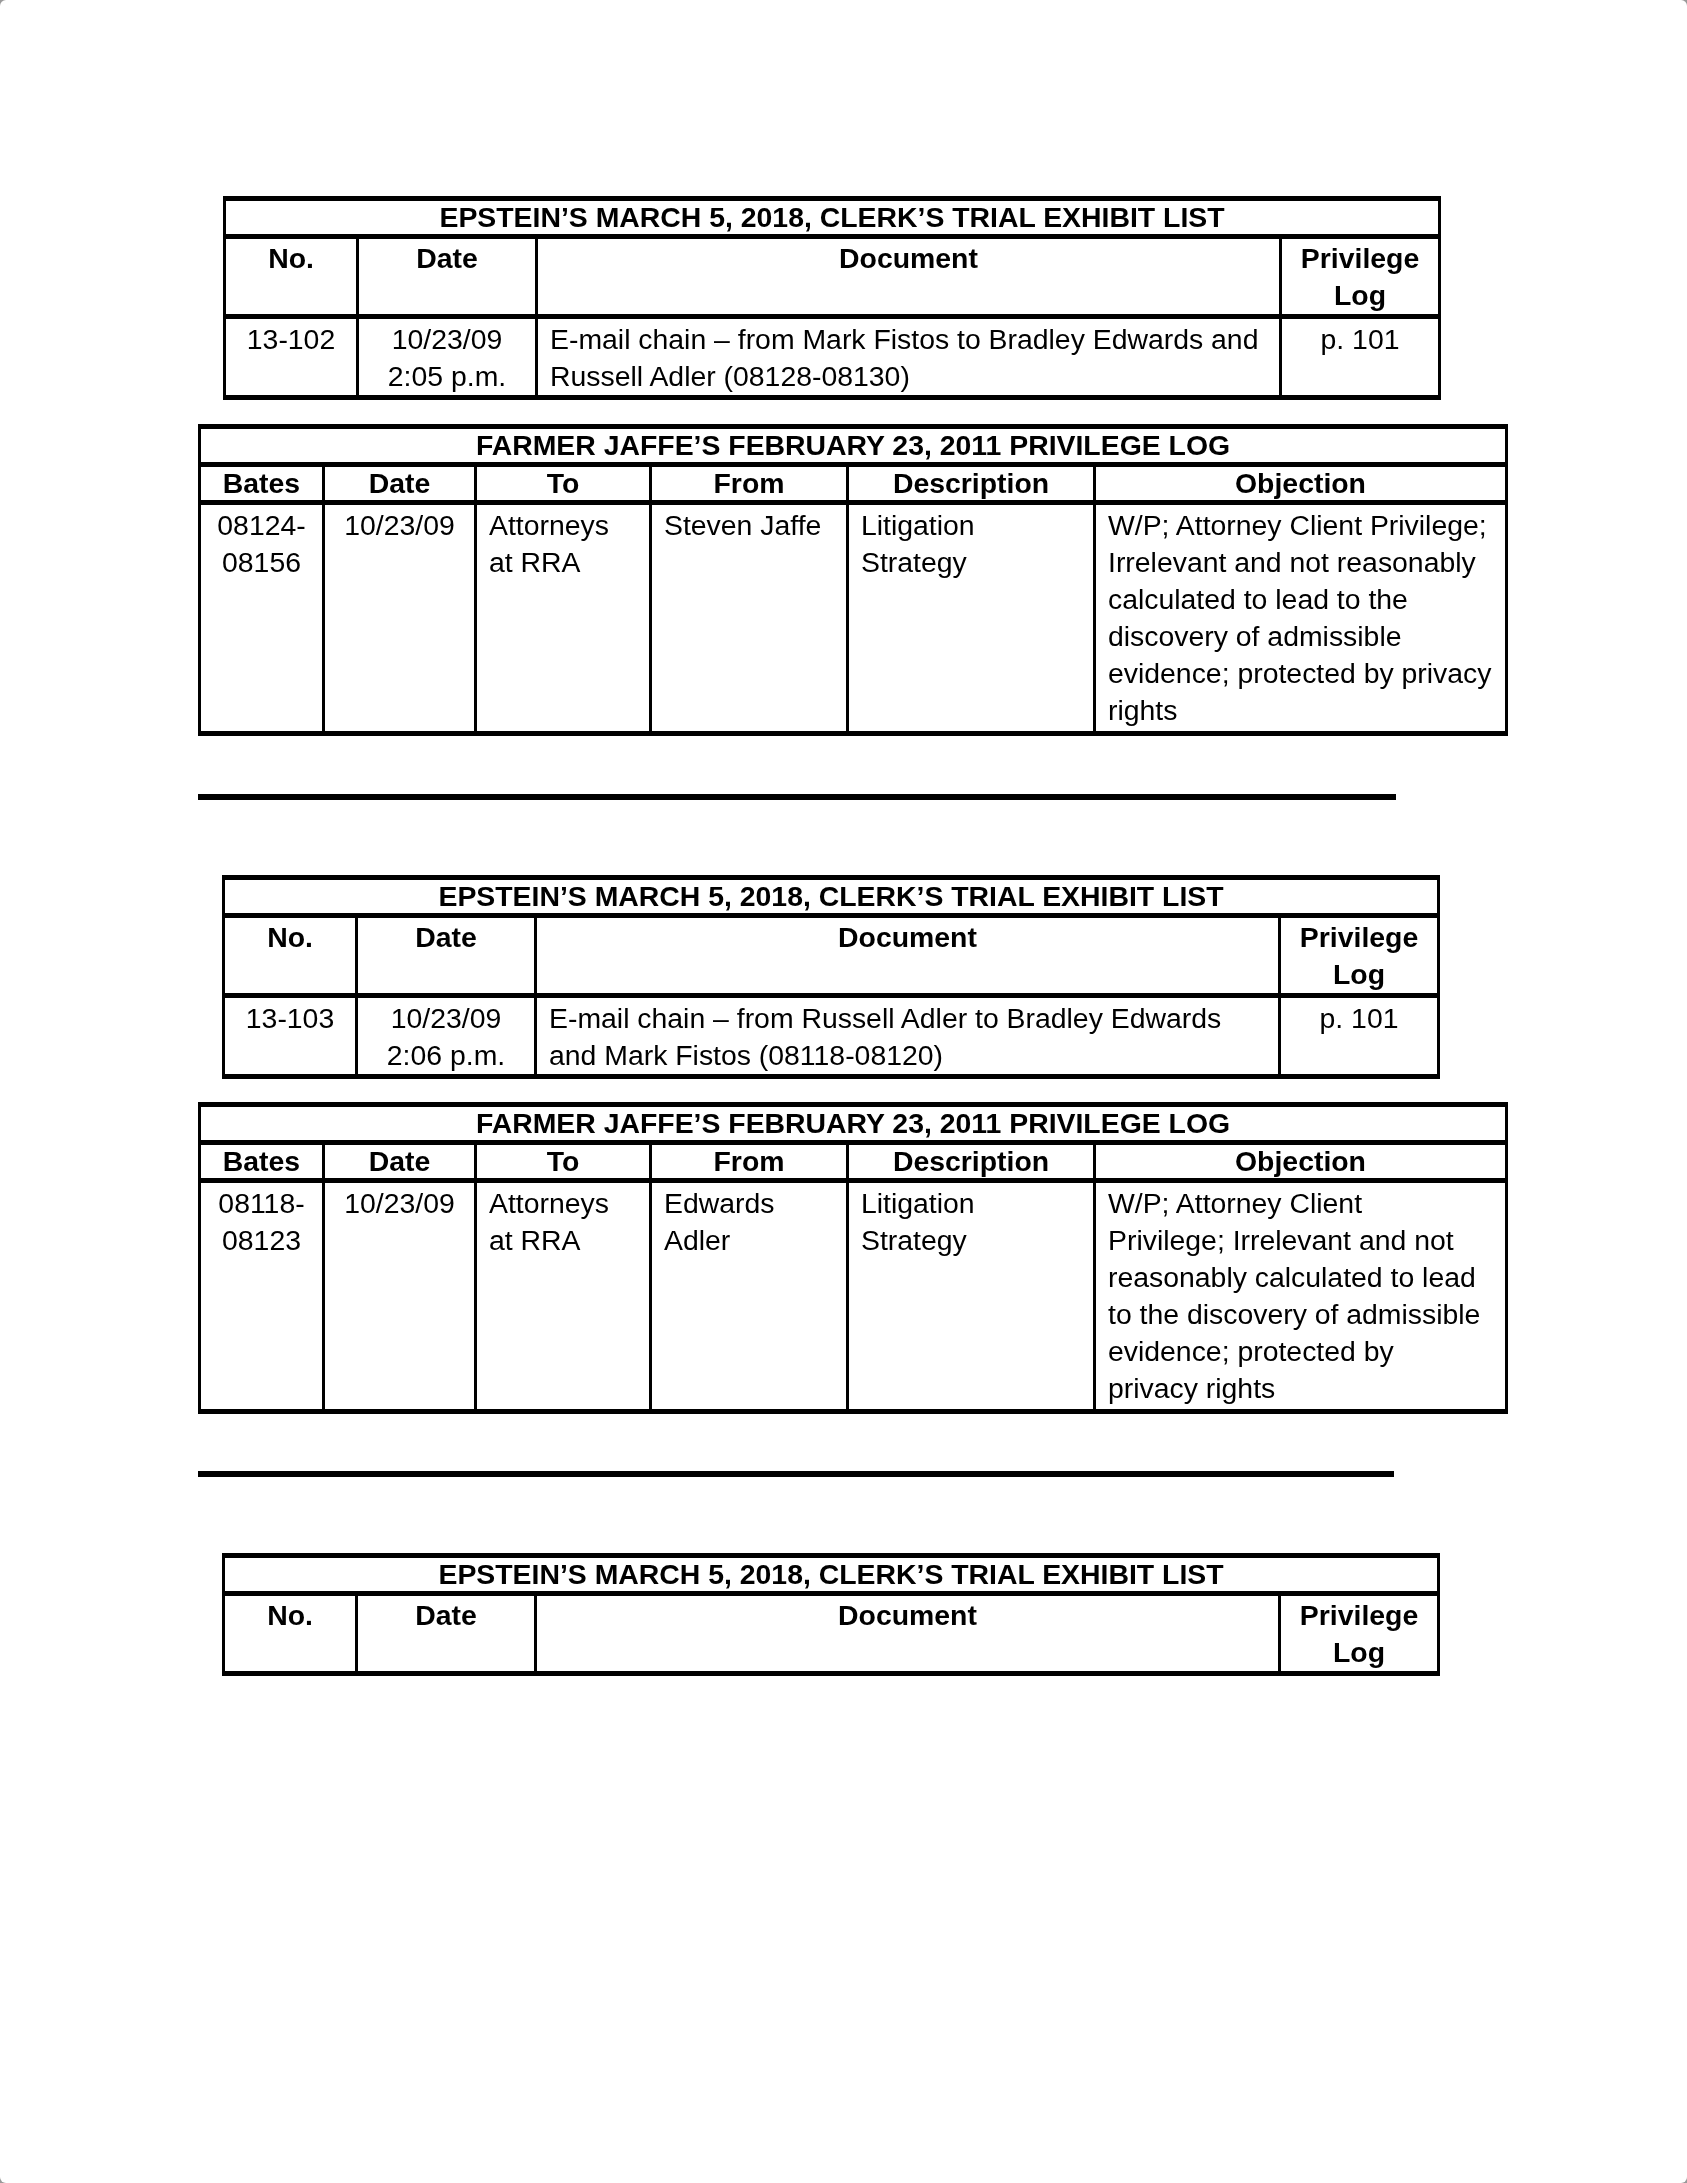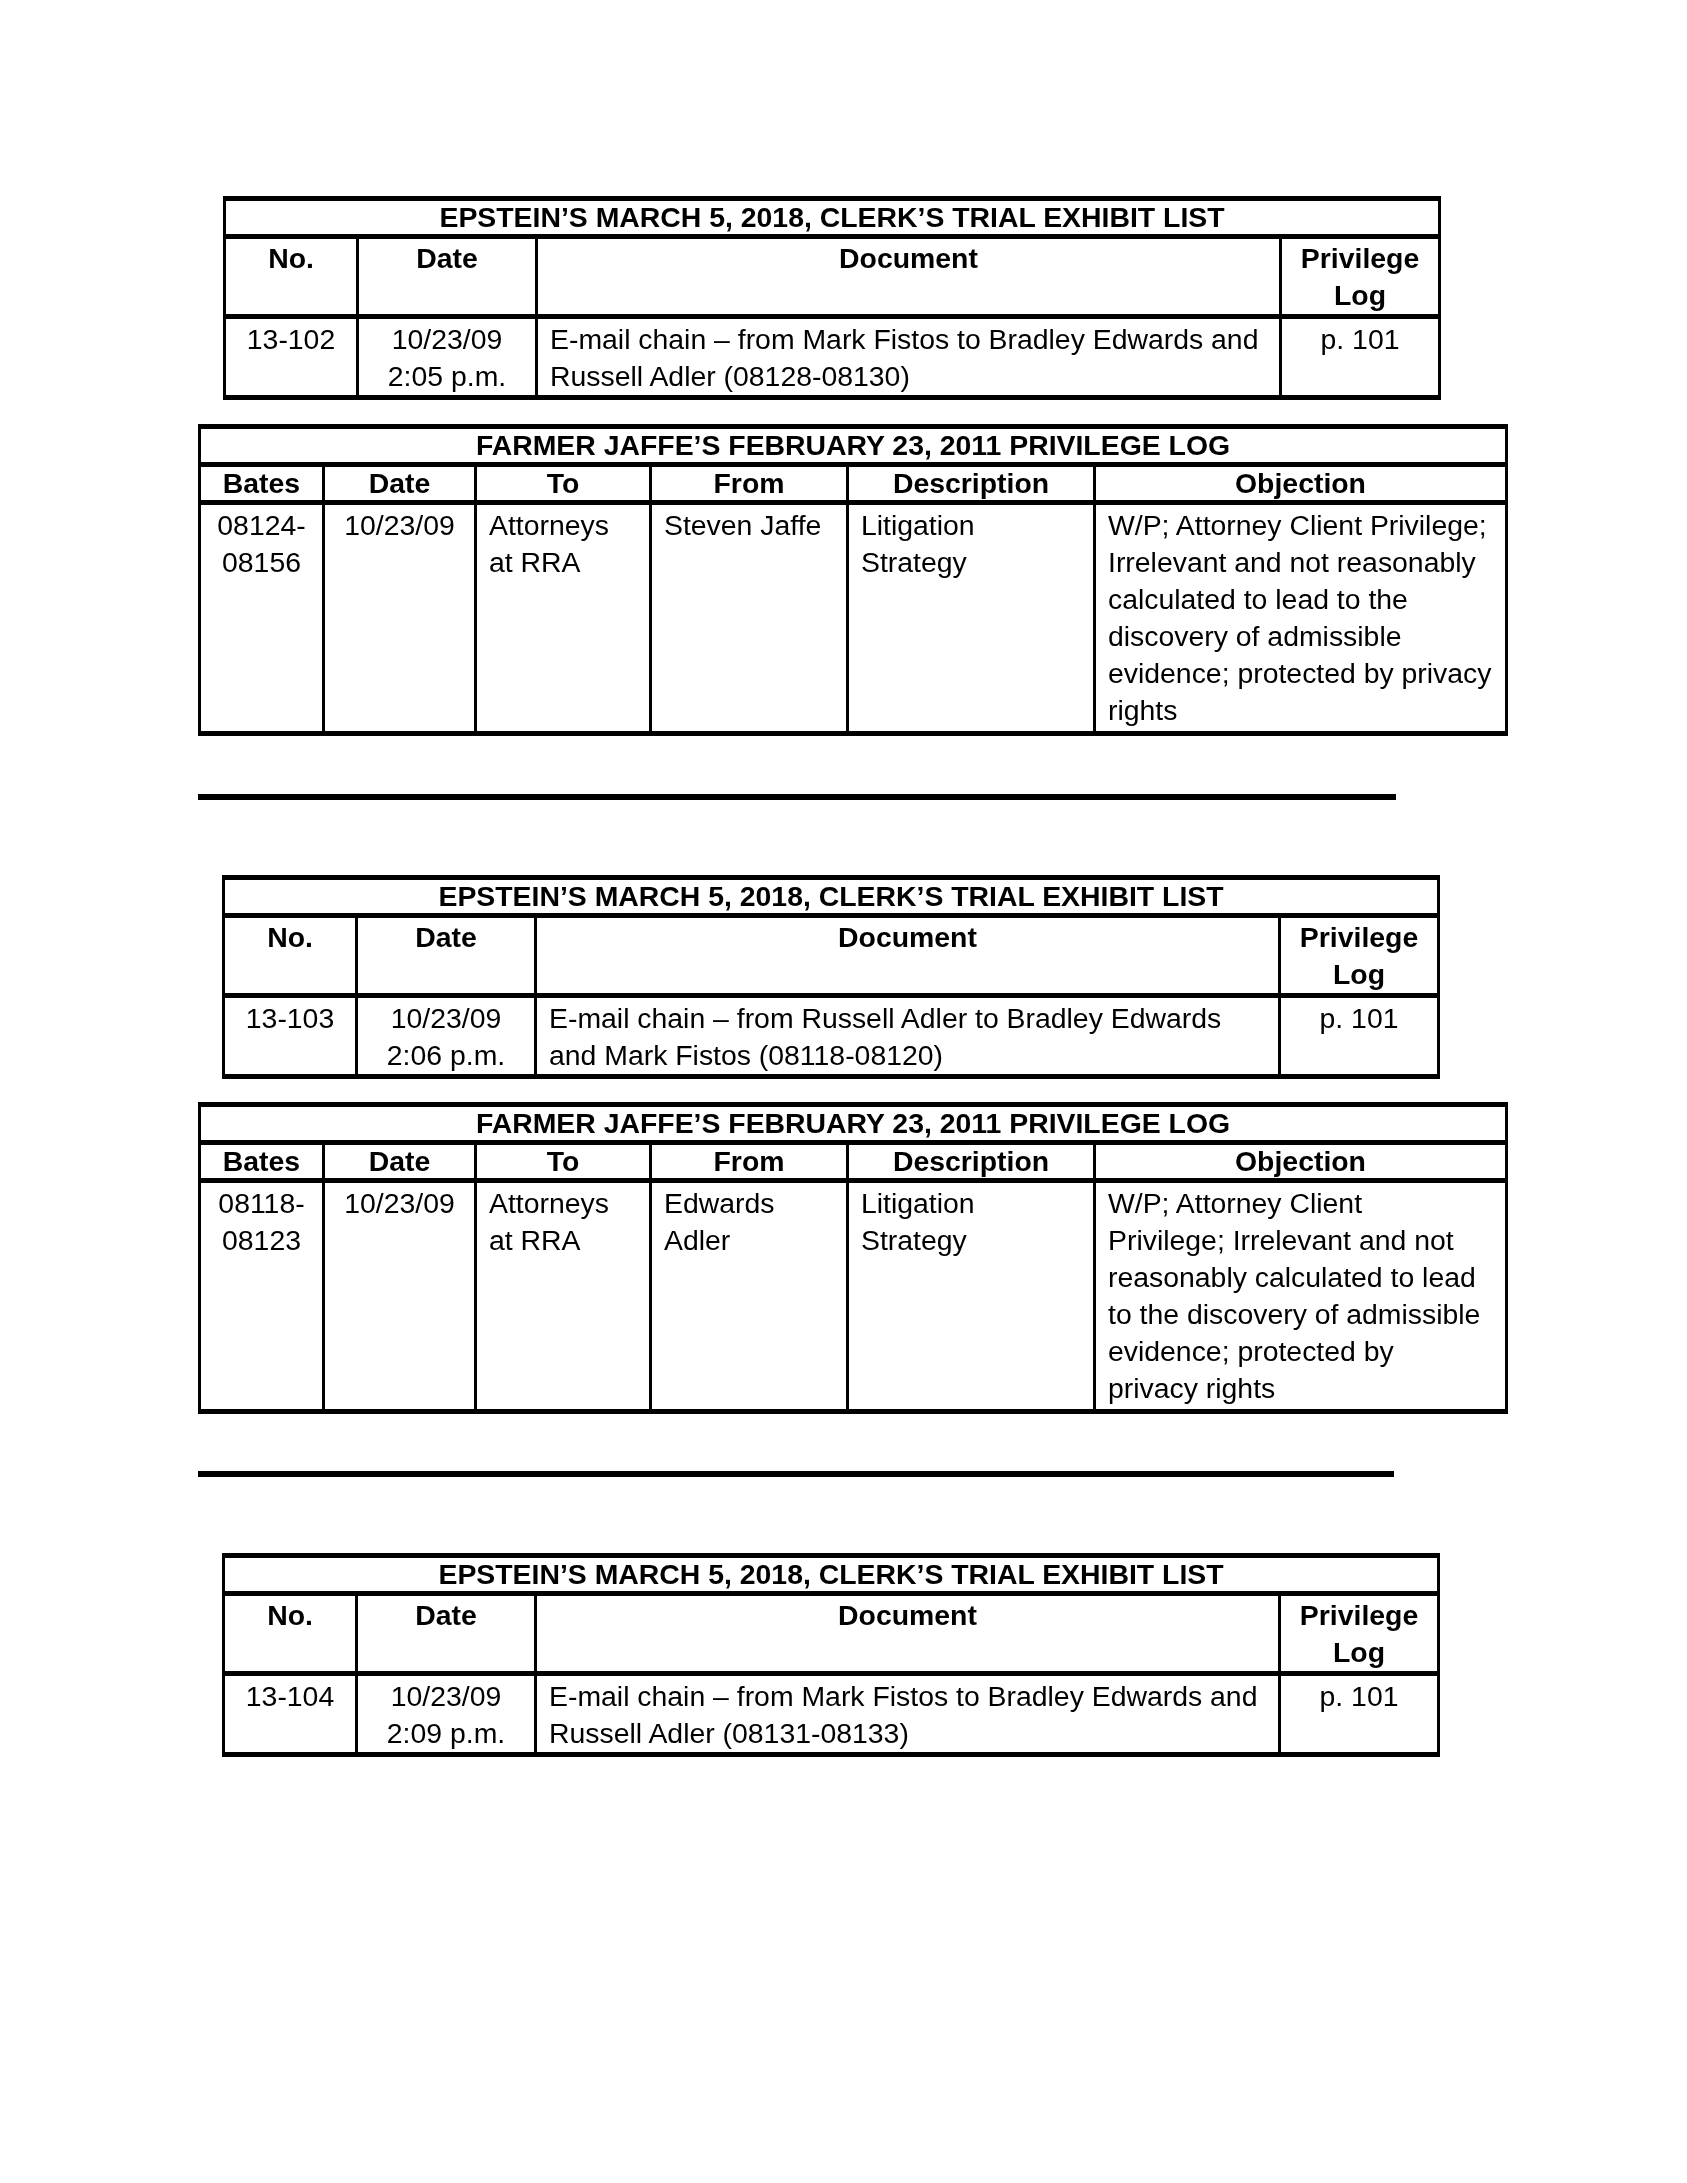--- a/index.html
+++ b/index.html
@@ -9,20 +9,21 @@
   }
   .page {
     position: relative;
     width: 1687px;
     height: 2183px;
     margin: 0 auto;
     background: #ffffff;
     color: #000000;
     font-family: "Liberation Sans", sans-serif;
     font-size: 28.4px;
+    border-radius: 6px;
   }
   table.tbl {
     position: absolute;
     border-collapse: collapse;
     table-layout: fixed;
     background: #ffffff;
     border: 3.3px solid #000;
     border-top-width: 5.3px;
     border-bottom-width: 5.3px;
   }
@@ -238,26 +239,18 @@
         <tr class="title-row">
       <td colspan="4">EPSTEIN’S MARCH 5, 2018, CLERK’S TRIAL EXHIBIT LIST</td>
     </tr>
     <tr class="head-row">
       <th>No.</th>
       <th>Date</th>
       <th>Document</th>
       <th class="lines">Privilege
 Log</th>
     </tr>
-    <tr class="data-row">
-      <td class="c">13-104</td>
-      <td class="c lines">10/23/09
-2:09 p.m.</td>
-      <td class="l lines">E-mail chain – from Mark Fistos to Bradley Edwards and
-Russell Adler (08131-08133)</td>
-      <td class="c">p. 101</td>
-    </tr>
   </tbody>
     </table>
 
 
 </div>
 
 
 </body></html>

